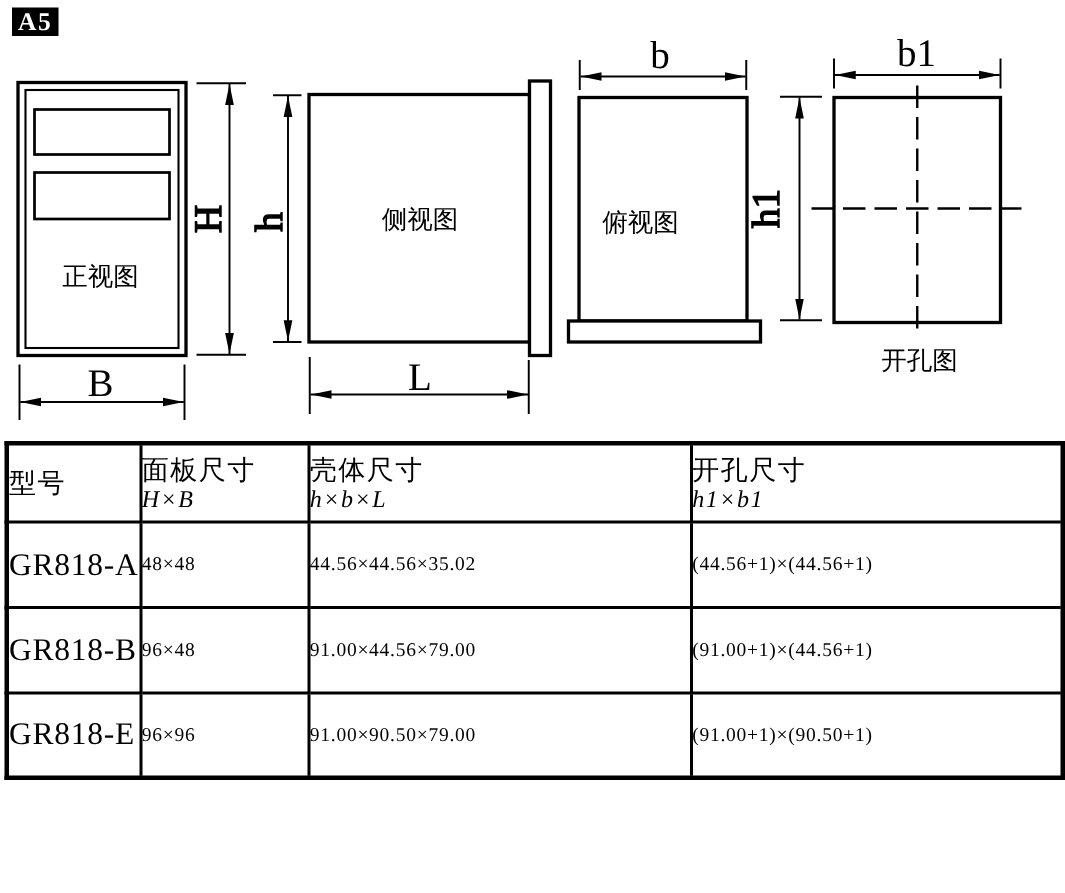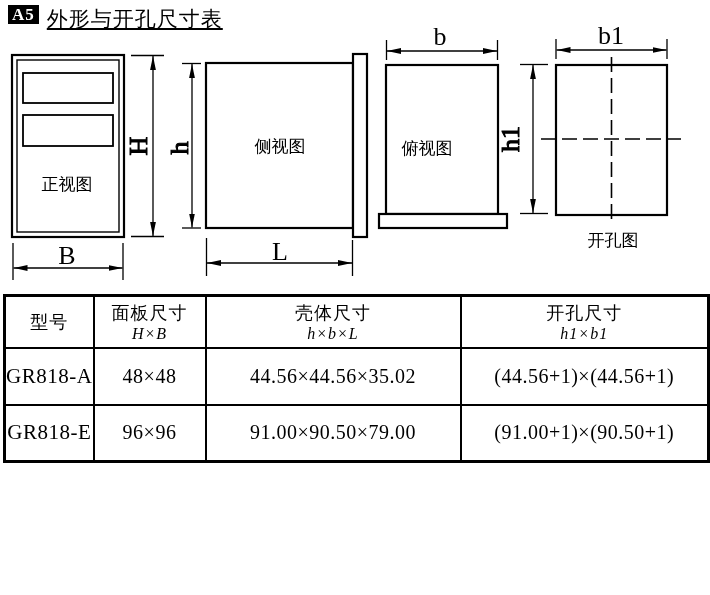--- a/index.html
+++ b/index.html
@@ -64,39 +64,37 @@
     position: absolute;
     top: 294px;
     left: 3px;
     width: 704px;
     border-collapse: collapse;
     table-layout: fixed;
     border: 3px solid #000;
   }
   table.dims td {
     border: 2px solid #000;
-    text-align: center;
     vertical-align: middle;
     padding: 0;
   }
   td.hdr { height: 52px; }
   td.cell { height: 57px; }
   .hdr-line1 { font-size: 18px; letter-spacing: 1px; }
   .hdr-line2 { font-size: 16px; letter-spacing: 1px; font-style: italic; }
   .model-cell { font-size: 21px; letter-spacing: 0.5px; }
-  .num-cell { font-size: 20px; letter-spacing: 0.5px; }
+  .num-cell { font-size: 13px; letter-spacing: 0.5px; }
 </style>
 </head>
 <body>
 
 <div class="page">
 
   <div class="title-row">
     <span class="title-badge">A5</span>
-    <span class="title-text">外形与开孔尺寸表</span>
   </div>
 
   <svg class="drawing" width="710" height="296" viewBox="0 0 710 296">
     <defs>
       <marker id="arr" viewBox="0 0 14 8" refX="14" refY="4" markerWidth="14" markerHeight="8" markerUnits="userSpaceOnUse" orient="auto-start-reverse">
         <path d="M14,4 L0,1.1 L0,6.9 Z" fill="#000"></path>
       </marker>
     </defs>
 
     <g stroke="#000" fill="none">
@@ -205,20 +203,26 @@
           <div class="hdr-line2">h1×b1</div>
         </td>
       </tr>
       <tr>
         <td class="cell model-cell">GR818-A</td>
         <td class="cell num-cell">48×48</td>
         <td class="cell num-cell">44.56×44.56×35.02</td>
         <td class="cell num-cell">(44.56+1)×(44.56+1)</td>
       </tr>
       <tr>
+        <td class="cell model-cell">GR818-B</td>
+        <td class="cell num-cell">96×48</td>
+        <td class="cell num-cell">91.00×44.56×79.00</td>
+        <td class="cell num-cell">(91.00+1)×(44.56+1)</td>
+      </tr>
+      <tr>
         <td class="cell model-cell">GR818-E</td>
         <td class="cell num-cell">96×96</td>
         <td class="cell num-cell">91.00×90.50×79.00</td>
         <td class="cell num-cell">(91.00+1)×(90.50+1)</td>
       </tr>
     </tbody>
   </table>
 
 </div>
 

